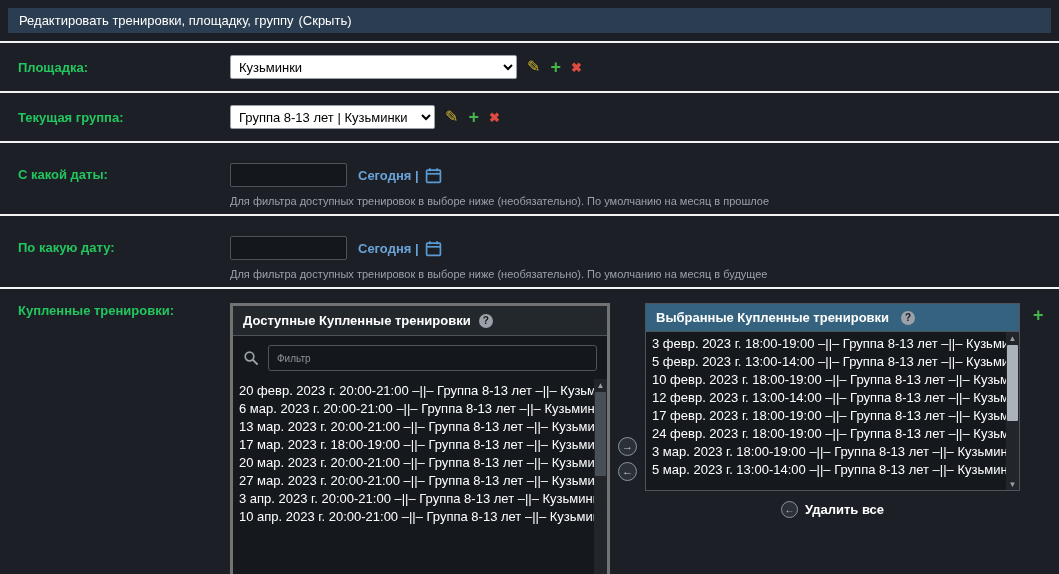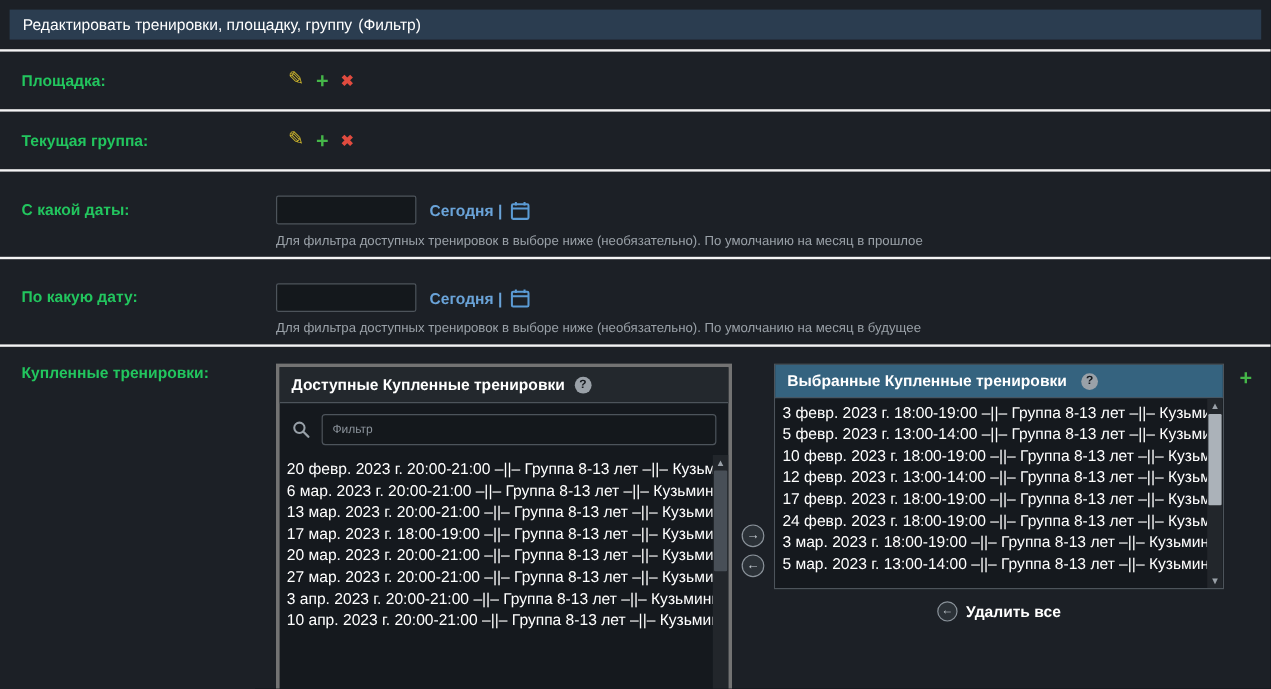--- a/index.html
+++ b/index.html
@@ -52,39 +52,45 @@
   .remove-all{margin-top:10px;display:flex;align-items:center;justify-content:center;gap:7px;font-size:13px;font-weight:700;color:#fff;cursor:pointer;}
   .plus-col{flex:1;padding:3px 0 0 13px;box-sizing:border-box;}
 </style>
 </head>
 <body>
 
 <div class="page">
 
   <div class="header-bar">
     <span>Редактировать тренировки, площадку, группу</span>
-    <span>(Фильтр)</span>
+    <span>(Скрыть)</span>
   </div>
 
   <div class="sep sep-first"></div>
 
   <div class="row r1">
     <div class="lbl">Площадка:</div>
     <div class="ctrl-line">
+      <select class="sel sel-venue">
+        <option>Кузьминки</option>
+      </select>
       <span class="icon-btn ic-edit">✎</span>
       <span class="icon-btn ic-add">+</span>
       <span class="icon-btn ic-del">✖</span>
     </div>
   </div>
 
   <div class="sep"></div>
 
   <div class="row r2">
     <div class="lbl">Текущая группа:</div>
     <div class="ctrl-line">
+      <select class="sel sel-group">
+        <option>Группа 8-13 лет | Кузьминки</option>
+      </select>
       <span class="icon-btn ic-edit">✎</span>
       <span class="icon-btn ic-add">+</span>
       <span class="icon-btn ic-del">✖</span>
     </div>
   </div>
 
   <div class="sep"></div>
 
   <div class="row r3">
     <div class="lbl">С какой даты:</div>

